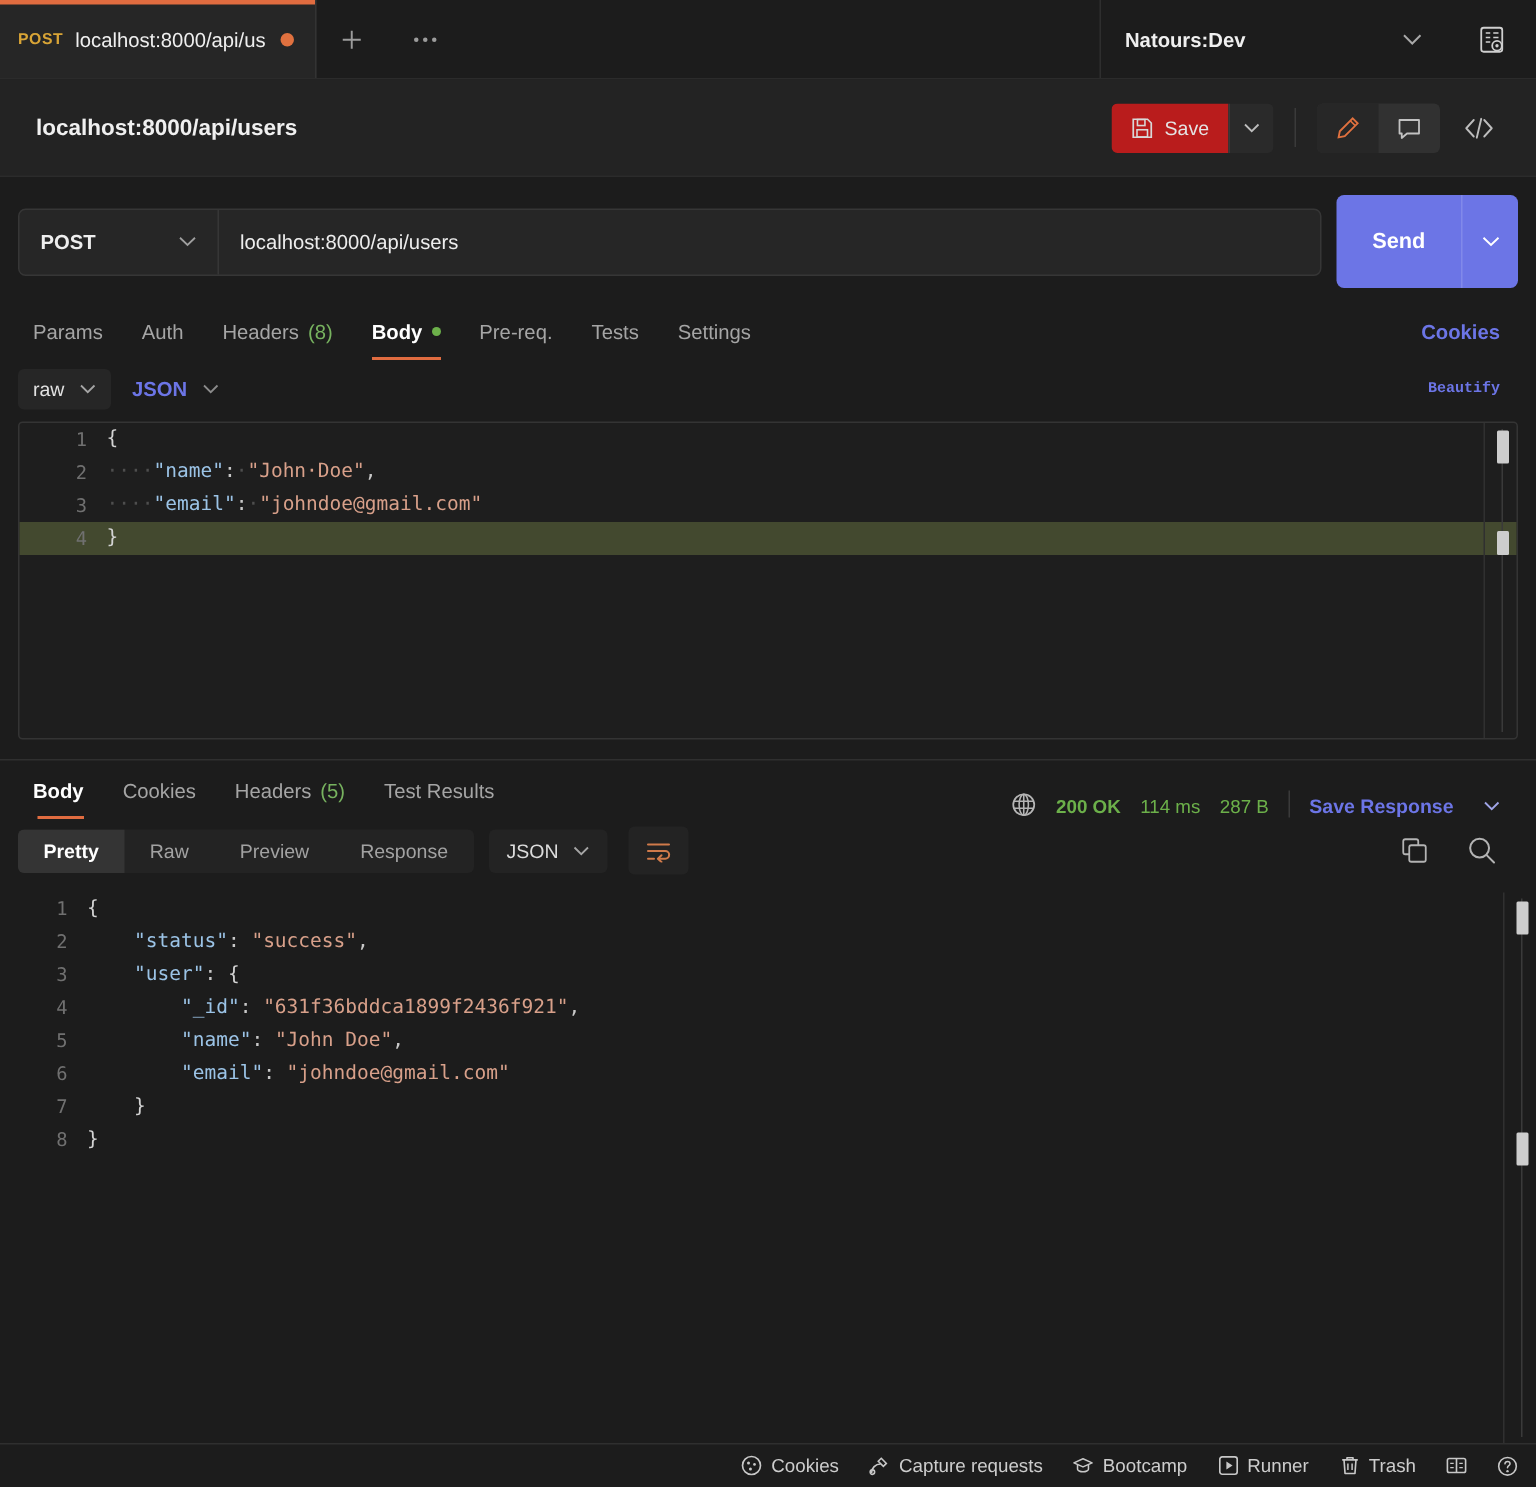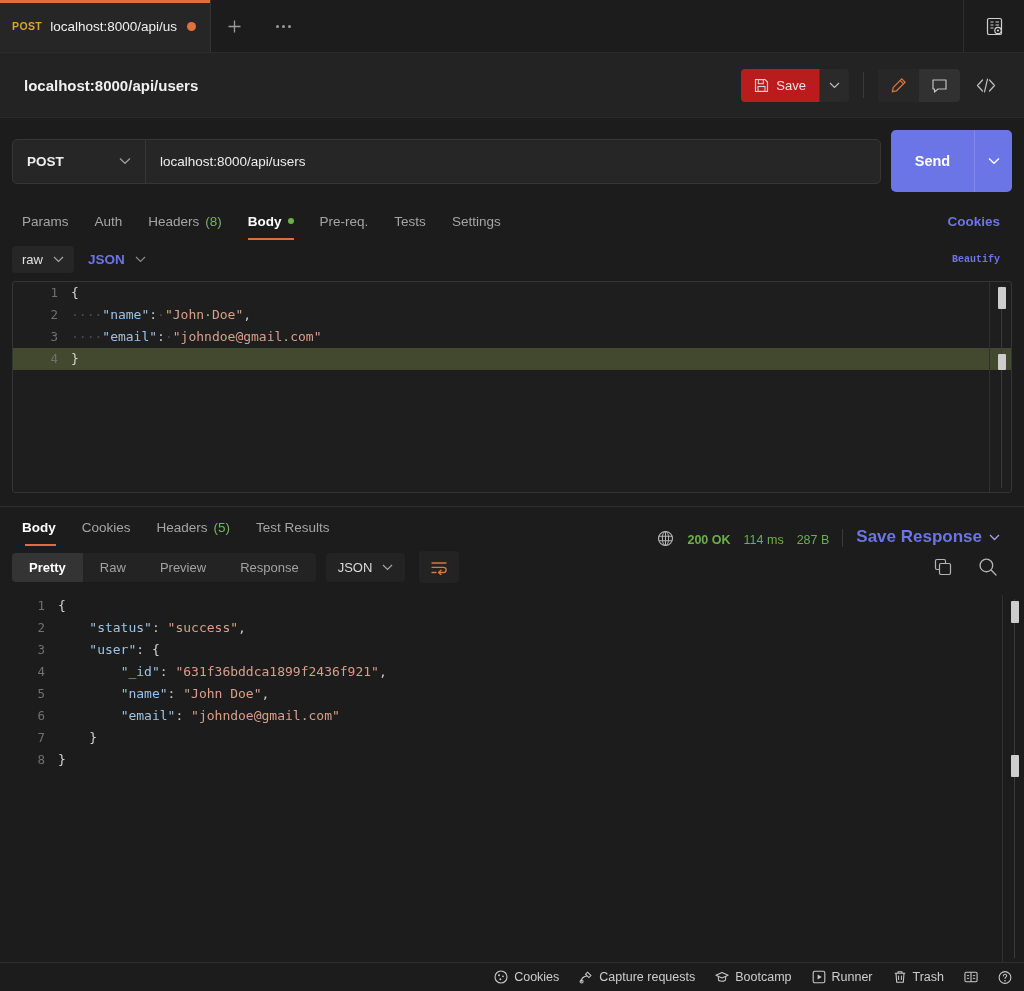--- a/index.html
+++ b/index.html
@@ -95,21 +95,21 @@
   .mm-mark { position: absolute; right: 5px; width: 8px; background: #cdcdcd; border-radius: 1px; }
   .mm-track { position:absolute; top:4px; bottom:4px; right:9px; width:1px; background:#3a3a3a; }
 
   
   .response { flex: 1; display: flex; flex-direction: column; background:#1c1c1c; border-top: 1px solid #2f2f2f; margin-top: 13px; min-height:0; }
   .resptabs { display: flex; align-items: center; height: 40px; padding: 0 12px; }
   .resptabs .meta { margin-left: auto; display: flex; align-items: flex-end; gap: 13px; padding-right: 12px; }
   .meta-val { font-size: 12.5px; color: #6cb04a; }
   .meta-val.ok { font-weight: 700; }
   .meta-div { width:1px; height:18px; background:#3a3a3a; }
-  .save-resp { font-size: 17px; color: #6c75e6; font-weight:700; cursor:pointer; display:flex; align-items:center; gap:7px;margin-top:20px; }
+  .save-resp { font-size: 13px; color: #6c75e6; font-weight:700; cursor:pointer; display:flex; align-items:center; gap:20px;margin-top:20px; }
 
   .respctrl { display: flex; align-items: center; padding: 4px 12px 8px 12px; gap: 6px; }
   .seg { display: flex; background: #232323; border-radius: 4px; overflow:hidden; }
   .seg div { padding: 7px 17px; font-size: 13px; color: #a2a2a2; cursor:pointer; }
   .seg div.on { background: #343434; color: #fff; font-weight: 700; }
   .fmt-sel { display:flex; align-items:center; gap:10px; padding: 7px 12px; background:#232323; border-radius:4px; cursor:pointer; margin-left: 4px; }
   .fmt-sel span { font-size:13px; color:#dcdcdc; }
   .wrap-btn { width: 40px; height: 32px; display:flex; align-items:center; justify-content:center; background:#232323; border-radius:4px; margin-left:8px; cursor:pointer; }
   .resp-right { margin-left:auto; display:flex; align-items:center; gap: 26px; padding-right: 14px; }
   .resp-body { flex:1; position:relative; overflow:hidden; }
@@ -137,20 +137,28 @@
         </svg>
     </div>
     <div class="tab-more">
       <svg width="17" height="5" viewBox="0 0 17 5">
           <circle cx="2.5" cy="2.5" r="1.5" fill="#9c9c9c"></circle>
           <circle cx="8.5" cy="2.5" r="1.5" fill="#9c9c9c"></circle>
           <circle cx="14.5" cy="2.5" r="1.5" fill="#9c9c9c"></circle>
         </svg>
     </div>
     <div class="tabbar-spacer"></div>
+    <div class="env-box">
+      <span class="env-name">Natours:Dev</span>
+      <span>
+        <svg width="13" height="9" viewBox="0 0 13 9">
+            <path d="M1 1.5L6.5 7 12 1.5" stroke="#a8a8a8" stroke-width="1.3" fill="none"></path>
+          </svg>
+      </span>
+    </div>
     <div class="env-eye">
       <svg width="19" height="19" viewBox="0 0 19 19">
         <rect x="2.5" y="1.5" width="14" height="16" rx="1.6" stroke="#cfcfcf" stroke-width="1.2" fill="none"></rect>
         <path d="M5.5 5h3M5.5 8h3M5.5 11h3" stroke="#cfcfcf" stroke-width="1.1"></path>
         <path d="M10.5 5h3.5M10.5 8h3.5" stroke="#cfcfcf" stroke-width="1.1"></path>
         <circle cx="13" cy="13.5" r="3.2" fill="#1c1c1c" stroke="#cfcfcf" stroke-width="1.2"></circle>
         <circle cx="13" cy="13.5" r="1.1" fill="#cfcfcf"></circle>
       </svg>
     </div>
   </div>

